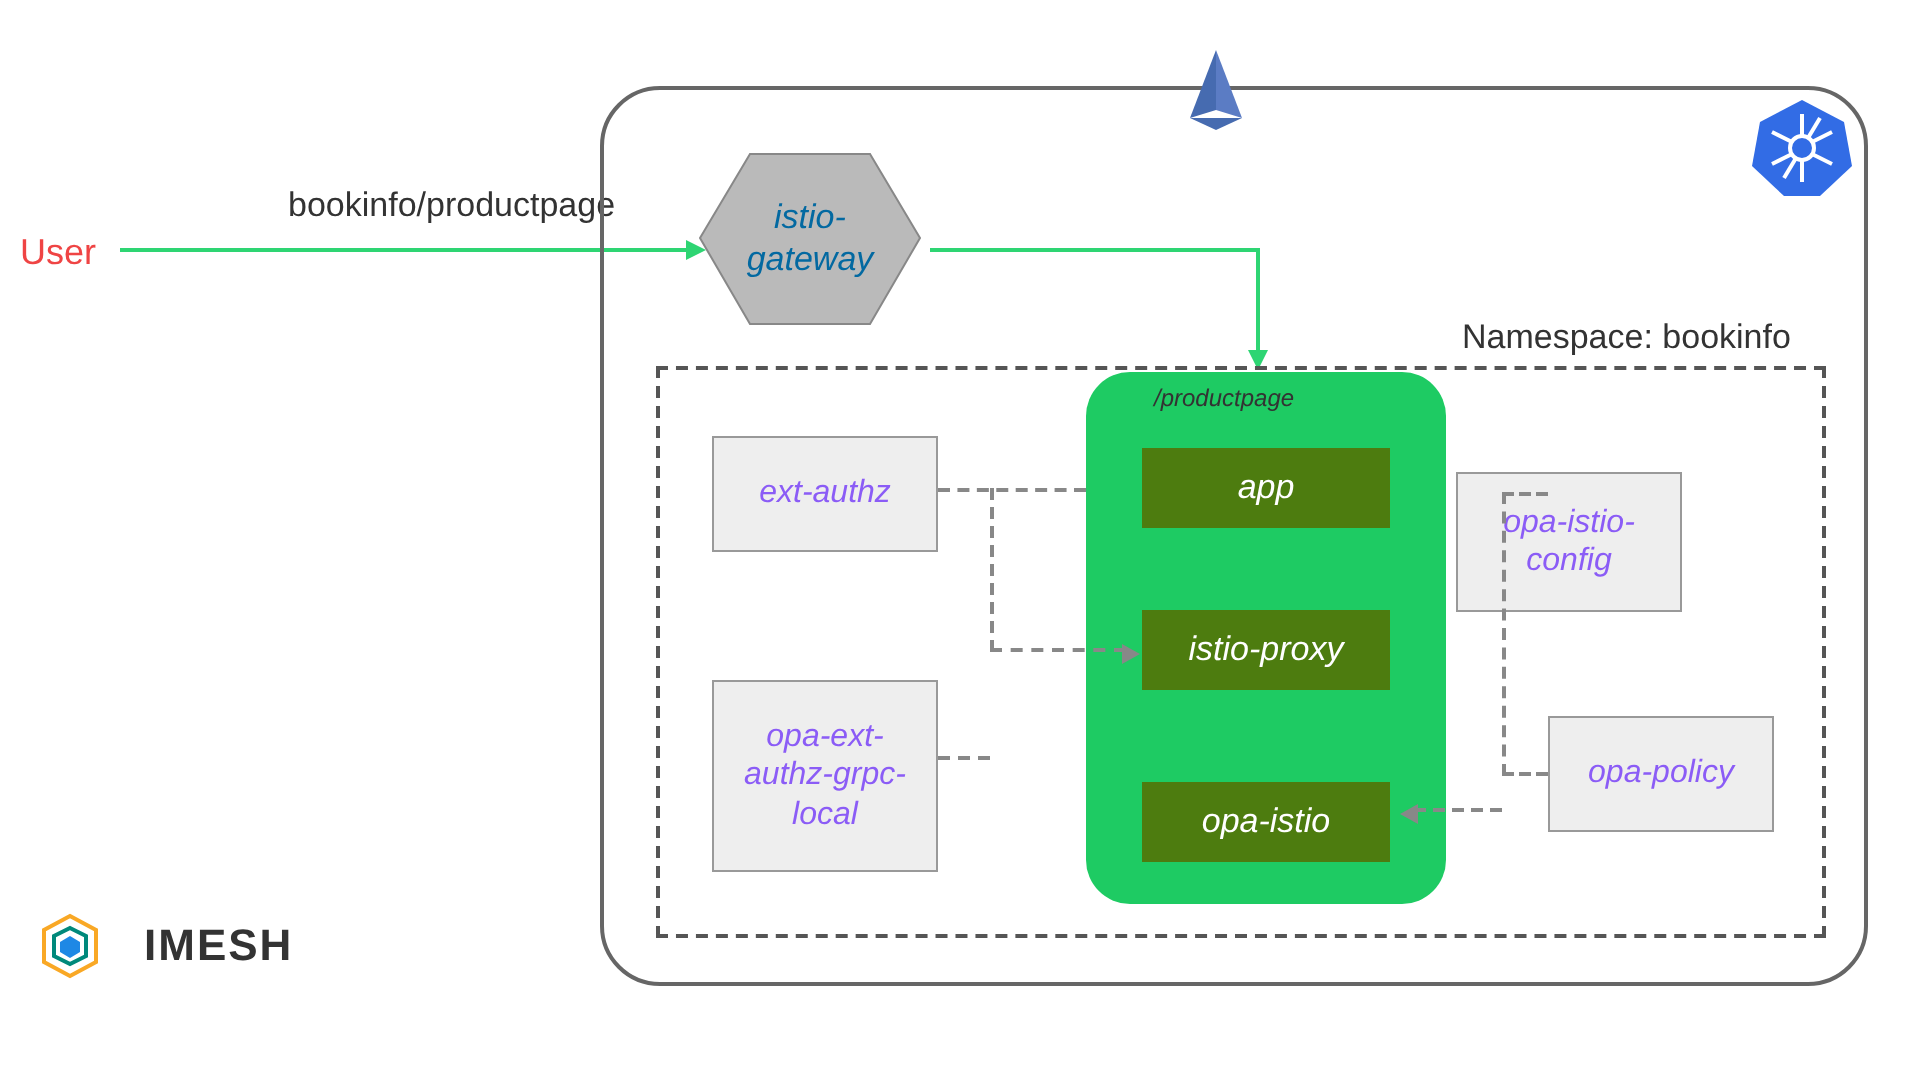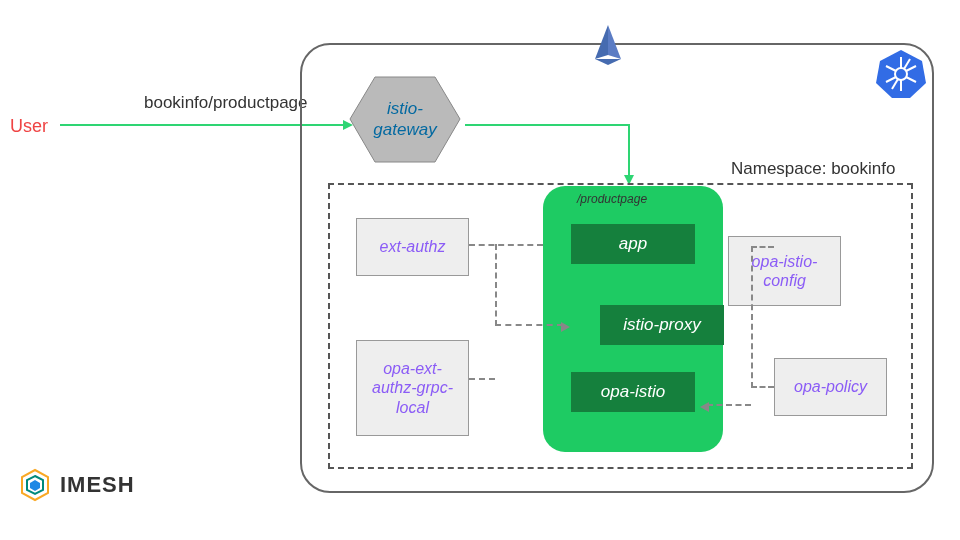--- a/index.html
+++ b/index.html
@@ -22,45 +22,45 @@
 .arrow2-h { position: absolute; left: 465px; top: 124px; width: 165px; height: 2px; background: #2ed573; }
 .arrow2-v { position: absolute; left: 628px; top: 124px; width: 2px; height: 53px; background: #2ed573; }
 .arrow2-v::after { content: ''; position: absolute; bottom: -8px; left: -4px; border-top: 10px solid #2ed573; border-left: 5px solid transparent; border-right: 5px solid transparent; }
 
 .namespace-label { position: absolute; left: 716px; top: 159px; font-size: 17px; color: #333; margin-left: 15px; }
 .namespace-box { position: absolute; left: 328px; top: 183px; width: 585px; height: 286px; border: 2px dashed #555; }
 
 .productpage-label { position: absolute; left: 577px; top: 192px; font-size: 12px; color: #333; font-style: italic; }
 .productpage-box { position: absolute; left: 543px; top: 186px; width: 180px; height: 266px; background: #1ecb63; border-radius: 22px; }
 
-.pod-box { position: absolute; width: 124px; height: 40px; background: #15803d; display: flex; align-items: center; justify-content: center; font-style: italic; font-size: 17px; color: #fff; }
+.pod-box { position: absolute; width: 124px; height: 40px; background: #4d7c0f; display: flex; align-items: center; justify-content: center; font-style: italic; font-size: 17px; color: #fff; }
 .pod-app { left: 571px; top: 224px; }
-.pod-proxy { left: 600px; top: 305px; }
-.pod-opa { left: 571px; top: 372px; }
+.pod-proxy { left: 571px; top: 305px; }
+.pod-opa { left: 571px; top: 391px; }
 
 .doc-box { position: absolute; width: 113px; background: #eee; border: 1px solid #999; display: flex; align-items: center; justify-content: center; text-align: center; font-style: italic; font-size: 16px; color: #8b5cf6; line-height: 1.2; padding: 6px 8px; }
 .doc-extauthz { left: 356px; top: 218px; height: 58px; }
 .doc-opaext { left: 356px; top: 340px; height: 96px; }
 .doc-opaconfig { left: 728px; top: 216px; height: 70px; margin-top: 20px; }
 .doc-opapolicy { left: 774px; top: 358px; height: 58px; }
 
 .dline { position: absolute; border-top: 2px dashed #888; }
 .dline-v { position: absolute; border-left: 2px dashed #888; }
 .d1 { left: 469px; top: 244px; width: 74px; }
 .d2v { left: 495px; top: 244px; height: 82px; }
 .d2h { left: 495px; top: 324px; width: 68px; }
 .d2h::after { content: ''; position: absolute; right: -7px; top: -4px; border-left: 9px solid #888; border-top: 5px solid transparent; border-bottom: 5px solid transparent; }
 .d3 { left: 469px; top: 378px; width: 26px; }
 .d4v { left: 751px; top: 246px; height: 142px; }
 .d4ht { left: 751px; top: 246px; width: 23px; }
 .d4hb { left: 751px; top: 386px; width: 23px; }
 .d5h { left: 707px; top: 404px; width: 44px; }
 .d5h::before { content: ''; position: absolute; left: -7px; top: -4px; border-right: 9px solid #888; border-top: 5px solid transparent; border-bottom: 5px solid transparent; }
 
-.logo { position: absolute; left: 18px; top: 468px; display: flex; align-items: center; gap: 8px; }
+.logo { position: absolute; left: 18px; top: 456px; display: flex; align-items: center; gap: 20px; }
 .logo-text { font-size: 22px; font-weight: bold; color: #333; letter-spacing: 1px; }
 </style>
 </head>
 <body>
 
 <div class="user-label">User</div>
 <div class="arrow1-label">bookinfo/productpage</div>
 <div class="arrow1"></div>
 
 <div class="cluster-box"></div>

